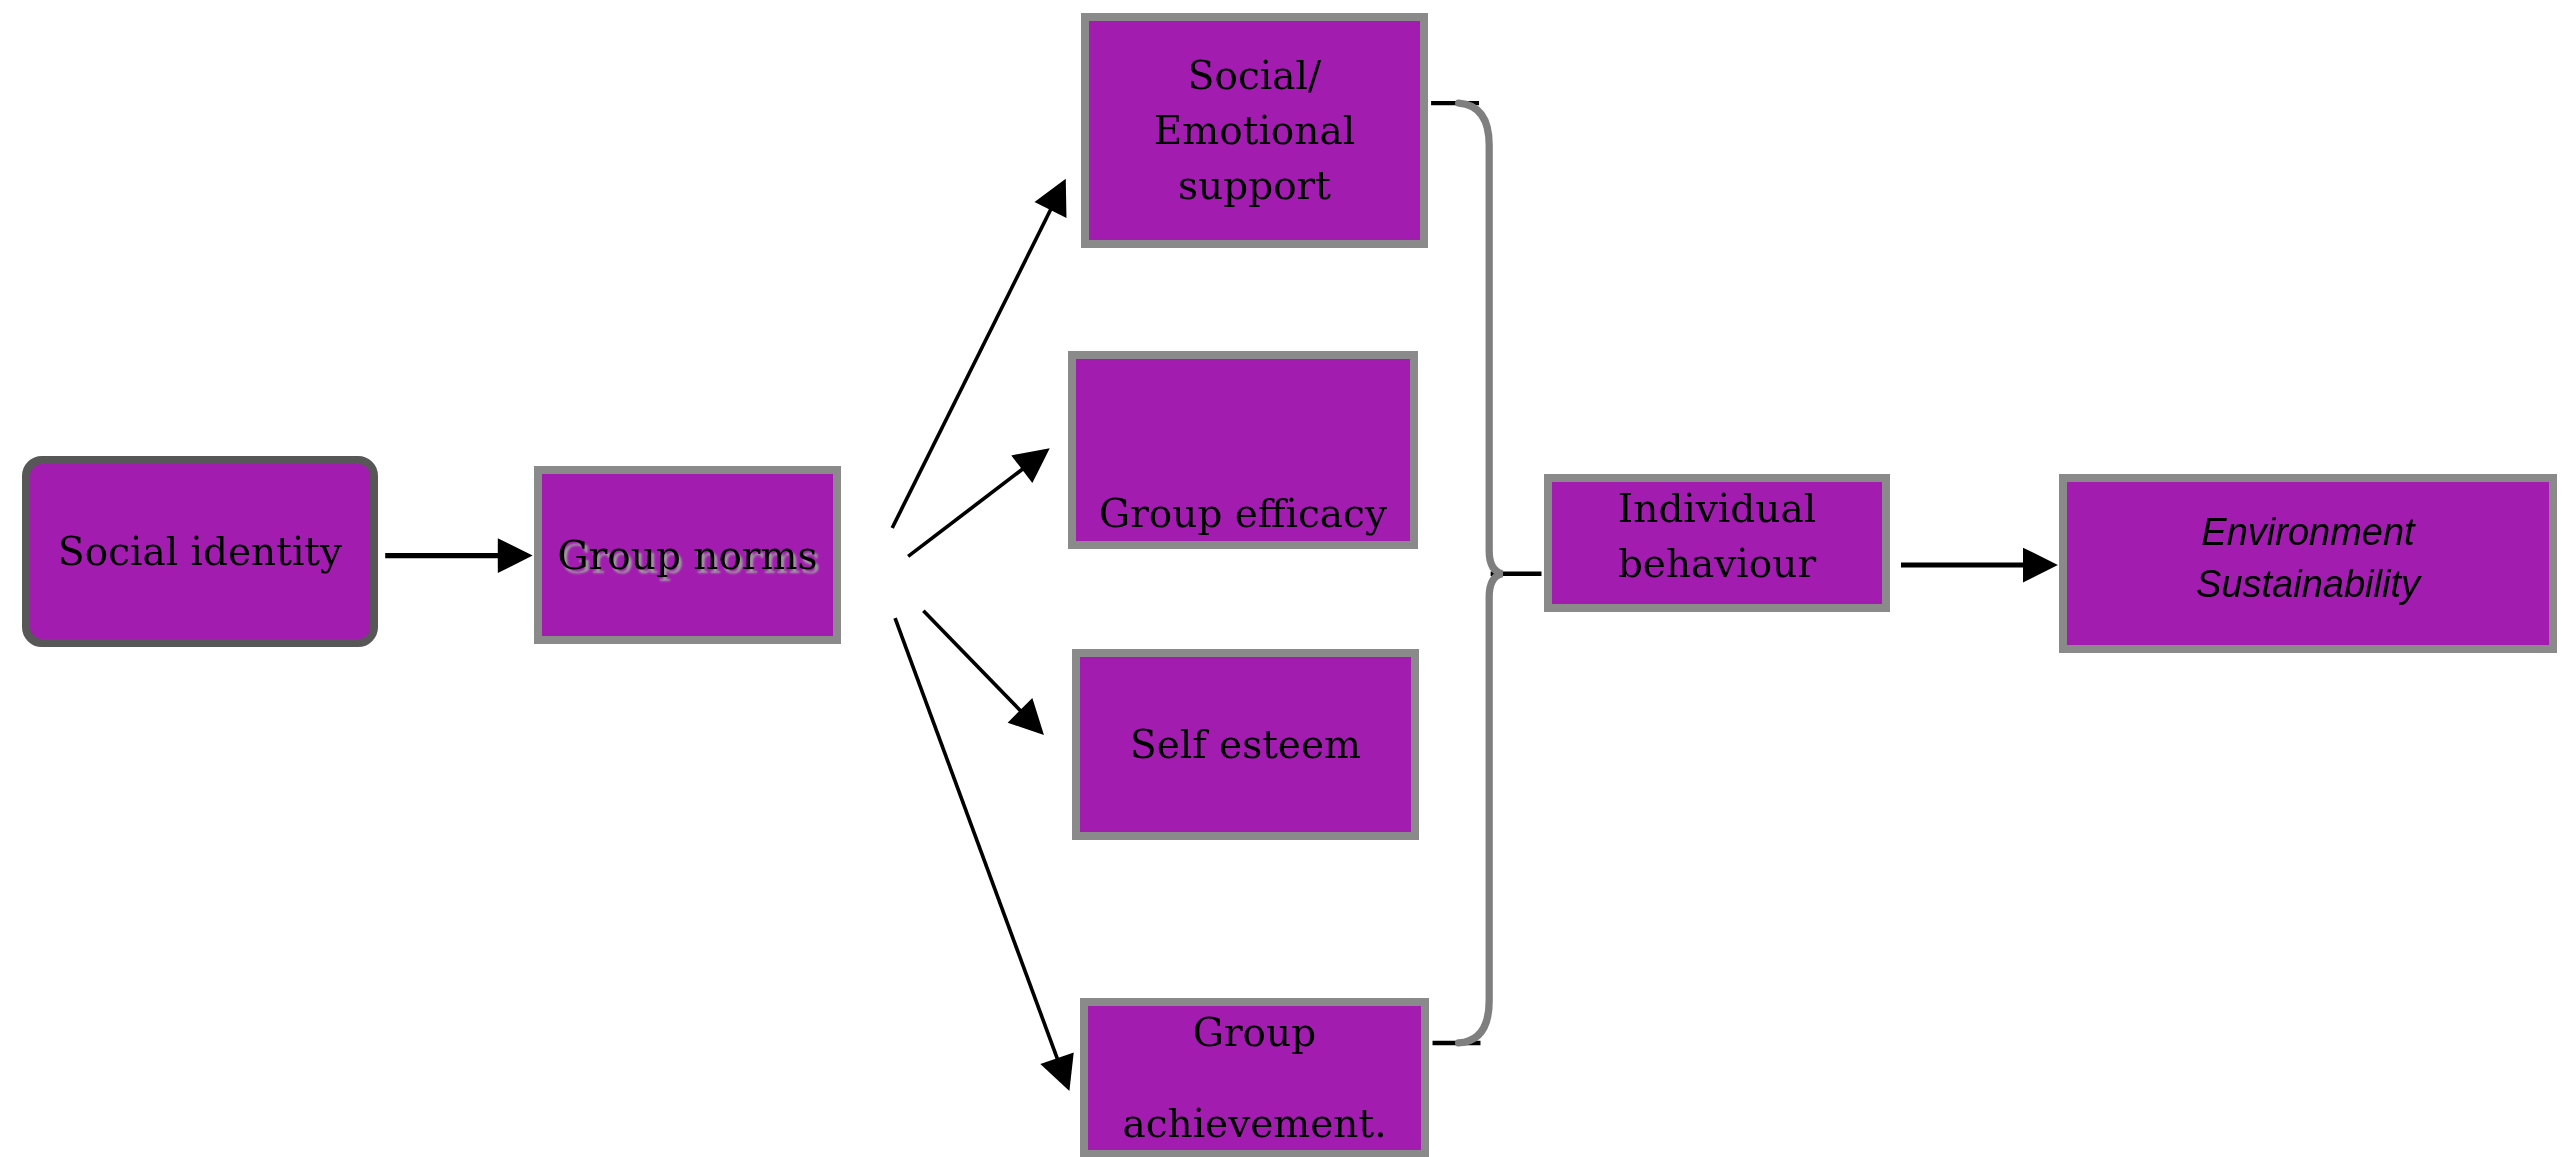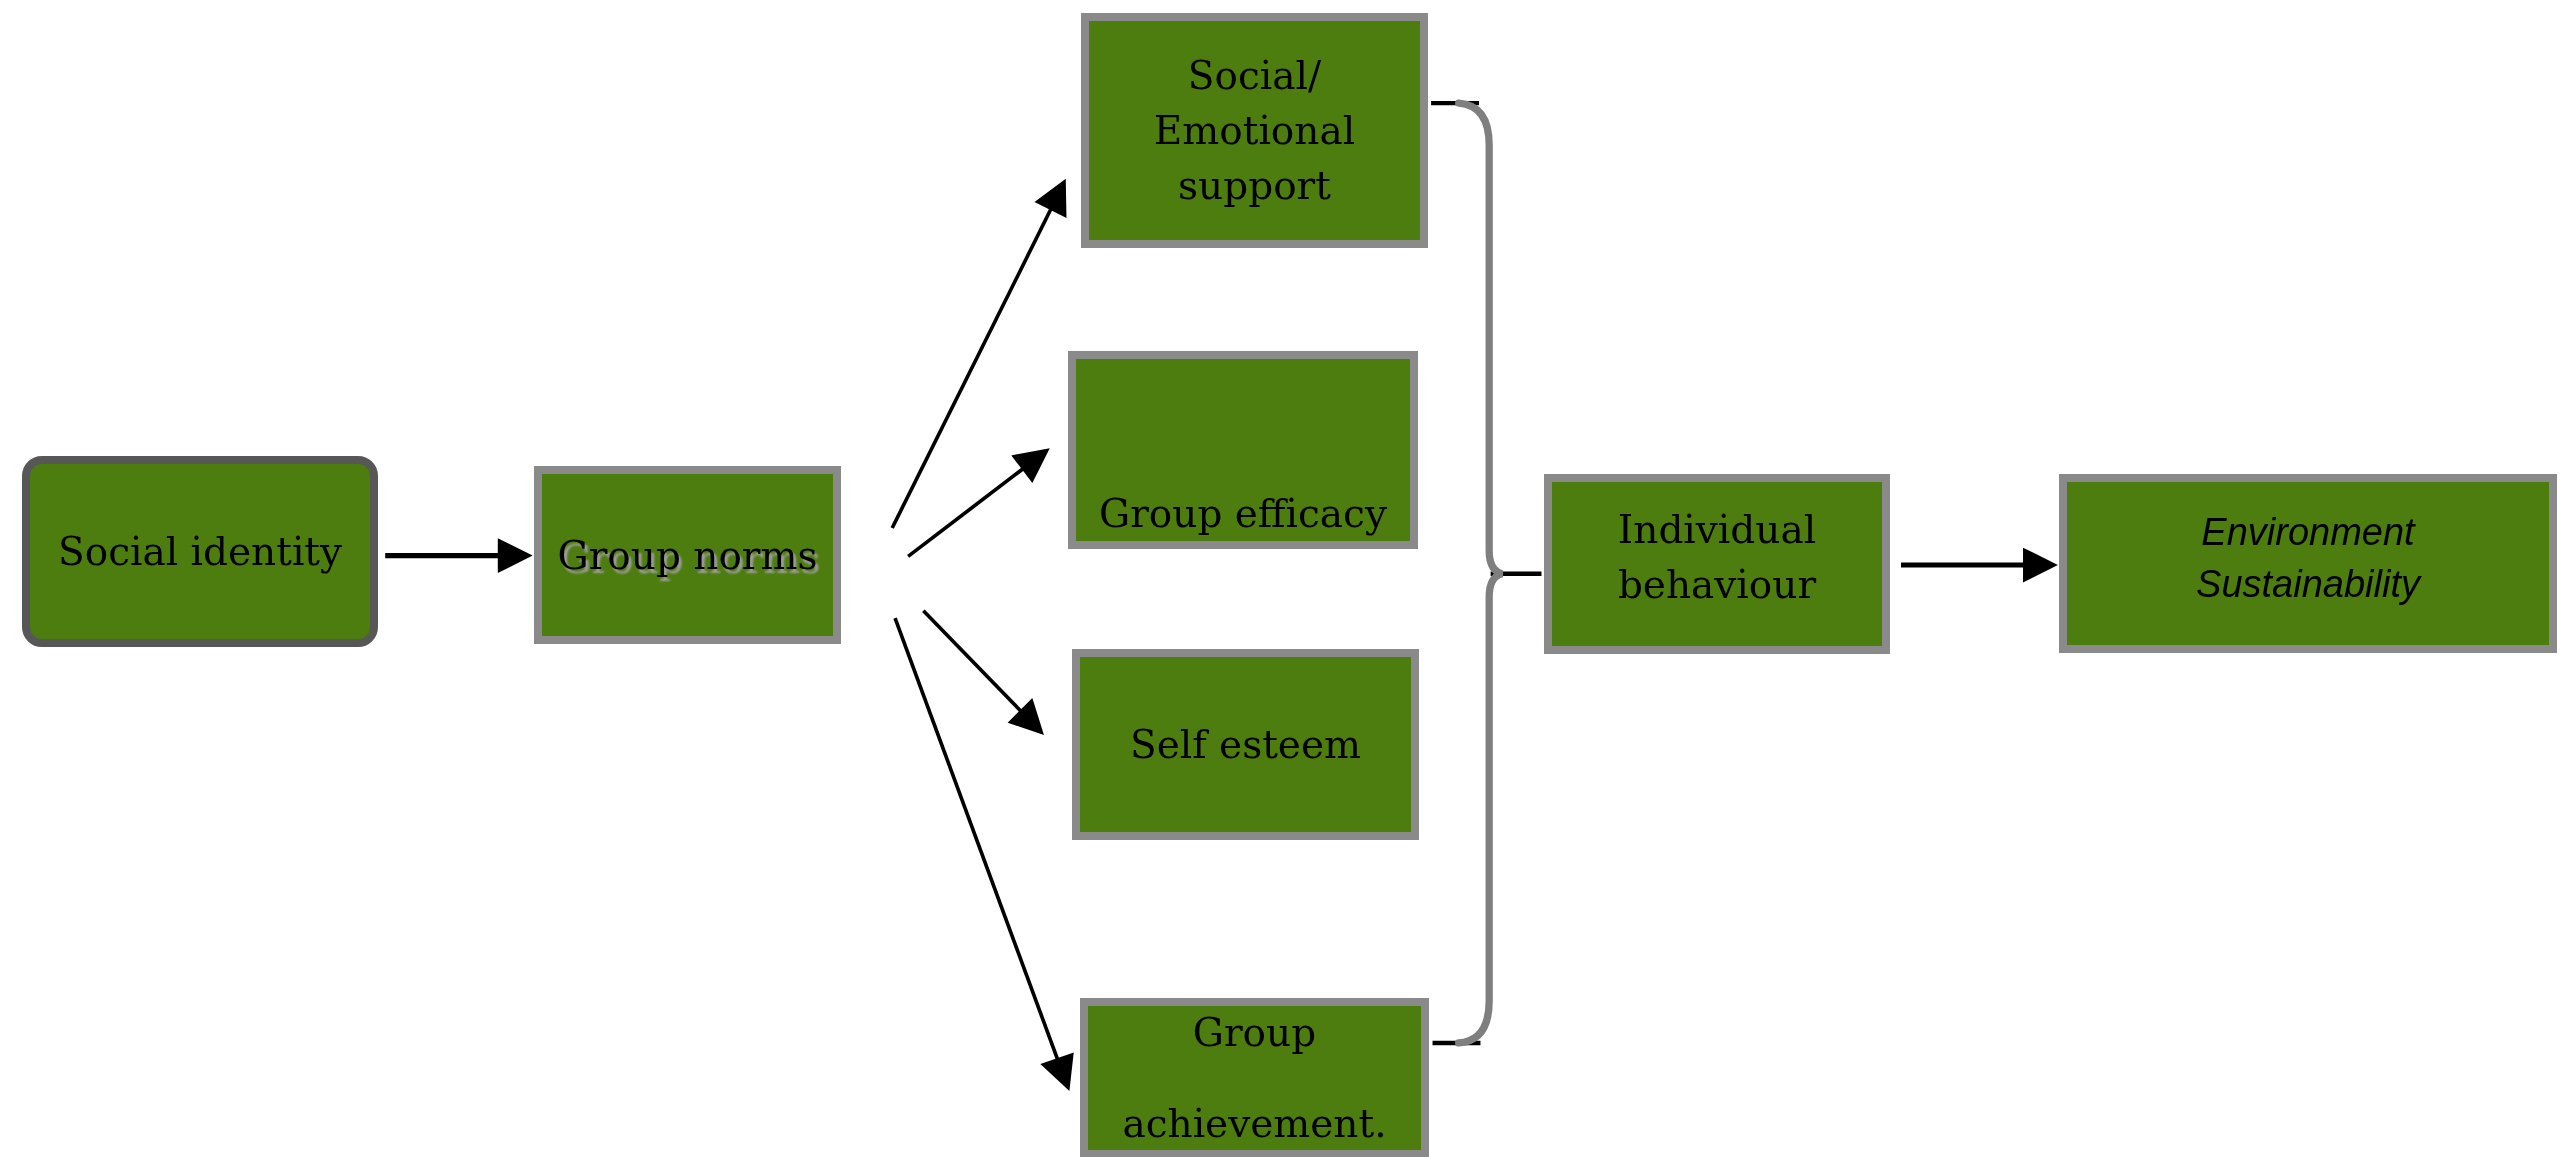--- a/index.html
+++ b/index.html
@@ -18,21 +18,21 @@
   }
   #connectors {
     position: absolute;
     left: 0; top: 0;
     width: 2576px;
     height: 1157px;
   }
   .box {
     position: absolute;
     box-sizing: border-box;
-    background: #4d7c0f;
+    background: #a21caf;
     border: 8px solid #8a8a8a;
     display: flex;
     flex-direction: column;
     justify-content: center;
     align-items: center;
     text-align: center;
     font-size: 39px;
     line-height: 55px;
     letter-spacing: 0px;
   }
@@ -53,21 +53,21 @@
   #box-group-efficacy {
     left: 1068px; top: 351px; width: 350px; height: 198px; justify-content: flex-end;
   }
   #box-self-esteem {
     left: 1072px; top: 649px; width: 347px; height: 191px;
   }
   #box-group-achievement {
     left: 1080px; top: 998px; width: 349px; height: 160px; gap: 36px;
   }
   #box-individual-behaviour {
-    left: 1544px; top: 474px; width: 346px; height: 180px;
+    left: 1544px; top: 474px; width: 346px; height: 138px;
     padding-bottom: 14.5px;
   }
   #box-environment-sustainability {
     left: 2059px; top: 474px; width: 498px; height: 179px;
     font-family: "Liberation Sans", sans-serif;
     font-size: 38px;
     line-height: 52px;
     padding-bottom: 10.2px;
     font-style: italic;
   }

